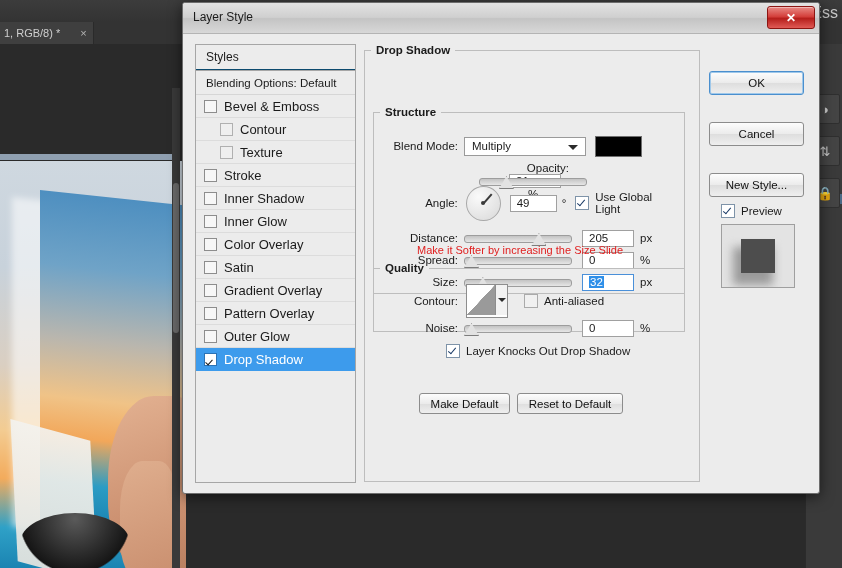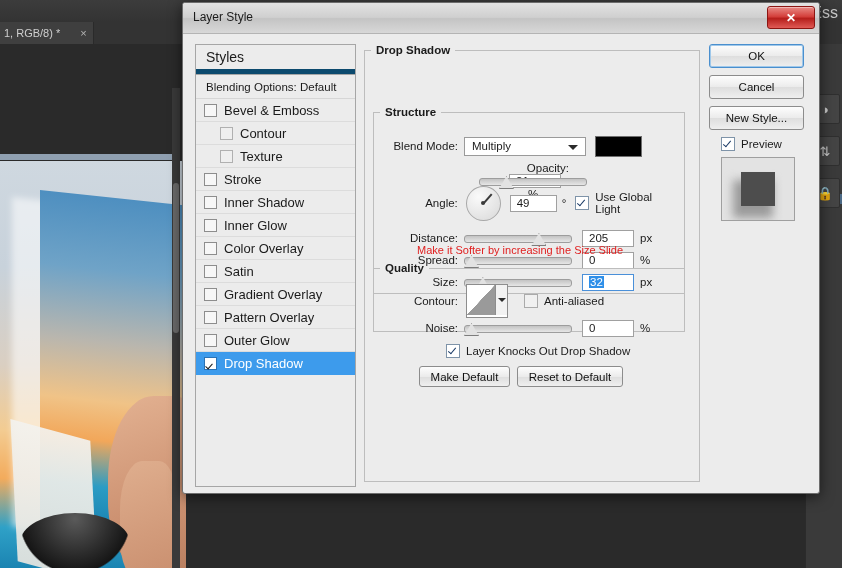--- a/index.html
+++ b/index.html
@@ -65,21 +65,21 @@
     background:linear-gradient(#e98b86,#d4403c 45%,#b61f1c 55%,#e05a55);
     border:1px solid #8c1512;color:#fff;font-size:12px;font-weight:bold;
     display:flex;align-items:center;justify-content:center;cursor:pointer;
     box-shadow:inset 0 1px 0 rgba(255,255,255,.4);}
   .dlgbody{position:absolute;left:0;top:30px;width:636px;height:460px;}
 
   
   .styles-col{position:absolute;left:12px;top:11px;width:161px;}
   .lb{border:1px solid #a6a6a6;background:#f2f2f2;}
   .lb-head{height:24px;display:flex;align-items:center;padding-left:10px;
-    font-size:14px;color:#1b1b1b;border-bottom:5px solid #0c4a6e;background:#ececec;}
+    font-size:12px;color:#1b1b1b;border-bottom:1px solid #0c4a6e;background:#ececec;}
   .lb-sub{height:23px;display:flex;align-items:center;padding-left:10px;
     font-size:11.5px;color:#1b1b1b;border-bottom:1px solid #d6d6d6;background:#ececec;}
   .lb-list{height:387px;background:#ececec;overflow:hidden;}
   .li{height:22px;display:flex;align-items:center;font-size:13px;color:#1b1b1b;
     border-bottom:1px solid #dcdcdc;padding-left:8px;gap:7px;cursor:default;}
   .li.indent{padding-left:24px;}
   .li.sel{background:#3d9bec;color:#fff;border-bottom:1px solid #3d9bec;}
   .cb{width:11px;height:11px;border:1px solid #8d8d8d;background:#f7f7f7;
     display:inline-block;position:relative;flex:none;}
   .cb.dim{border-color:#b0b0b0;background:#efefef;}
@@ -128,21 +128,21 @@
   .contour{width:40px;height:32px;border:1px solid #8d8d8d;background:#fff;position:relative;
     display:flex;cursor:pointer;}
   .contour .gfx{width:28px;height:30px;background:linear-gradient(to bottom right,#fff 49.5%,#9a9a9a 50%);}
   .contour .drop{width:11px;height:30px;border-left:1px solid #8d8d8d;background:#f2f2f2;
     display:flex;align-items:center;justify-content:center;}
   .contour .drop i{width:0;height:0;border-left:4px solid transparent;
     border-right:4px solid transparent;border-top:4px solid #2b2b2b;display:block;}
   .annot{position:absolute;font-size:11px;color:#e02020;white-space:nowrap;}
   .btn{border:1px solid #8c8c8c;border-radius:3px;
     background:linear-gradient(#fdfdfd,#ebebeb 50%,#dedede 52%,#efefef);
-    font-size:11.5px;color:#111;display:flex;align-items:center;justify-content:center;cursor:pointer;}
+    font-size:11.5px;color:#111;display:flex;align-items:center;justify-content:center;cursor:pointer;margin-top:27px;}
   .btn.primary{border:1px solid #4a8fce;box-shadow:0 0 0 1px #9fc8ea inset;}
 
   
   .rightcol{position:absolute;left:526px;top:11px;width:100px;}
   .rbtn{width:93px;height:22px;margin-bottom:7px;}
   .prevrow{margin:2px 0 6px 12px;}
   .thumbbox{width:72px;height:62px;margin-left:12px;border:1px solid #9f9f9f;
     background:#e3e3e3;position:relative;overflow:hidden;}
   .thumbbox .sq{position:absolute;left:19px;top:14px;width:34px;height:34px;background:#4d4d4d;}
   .thumbbox .sh{position:absolute;left:11px;top:22px;width:40px;height:38px;

